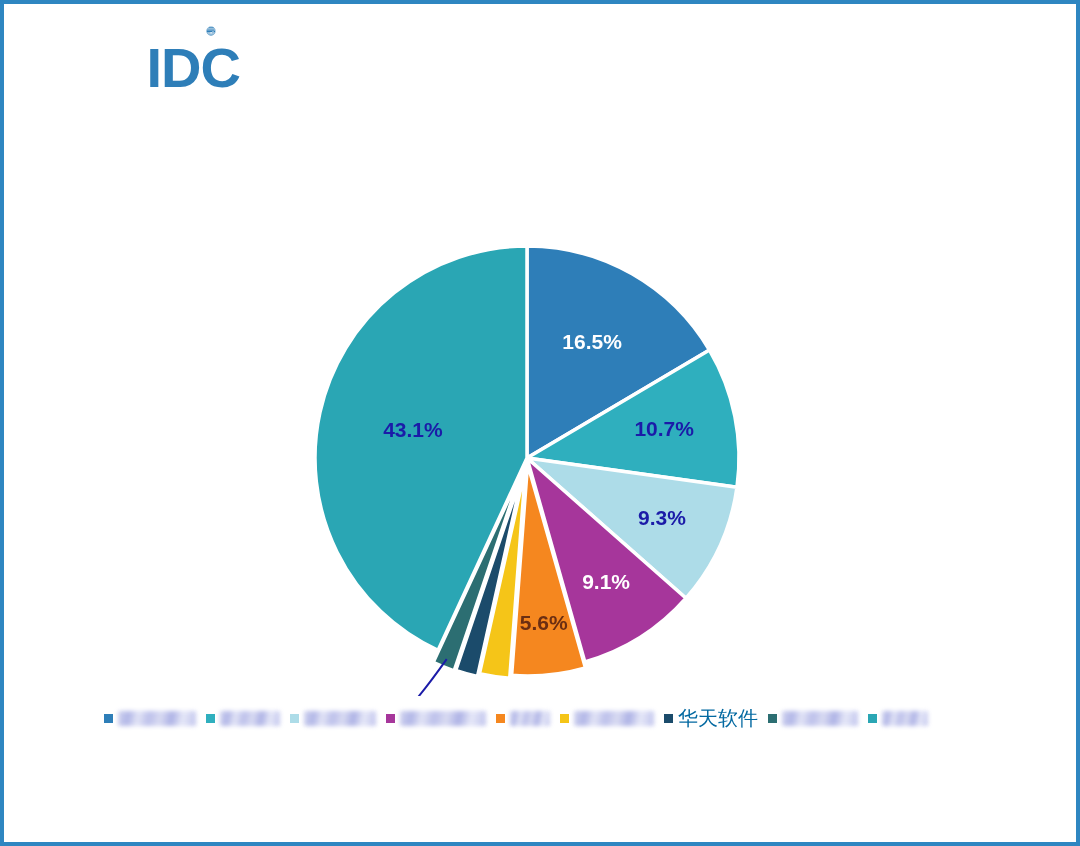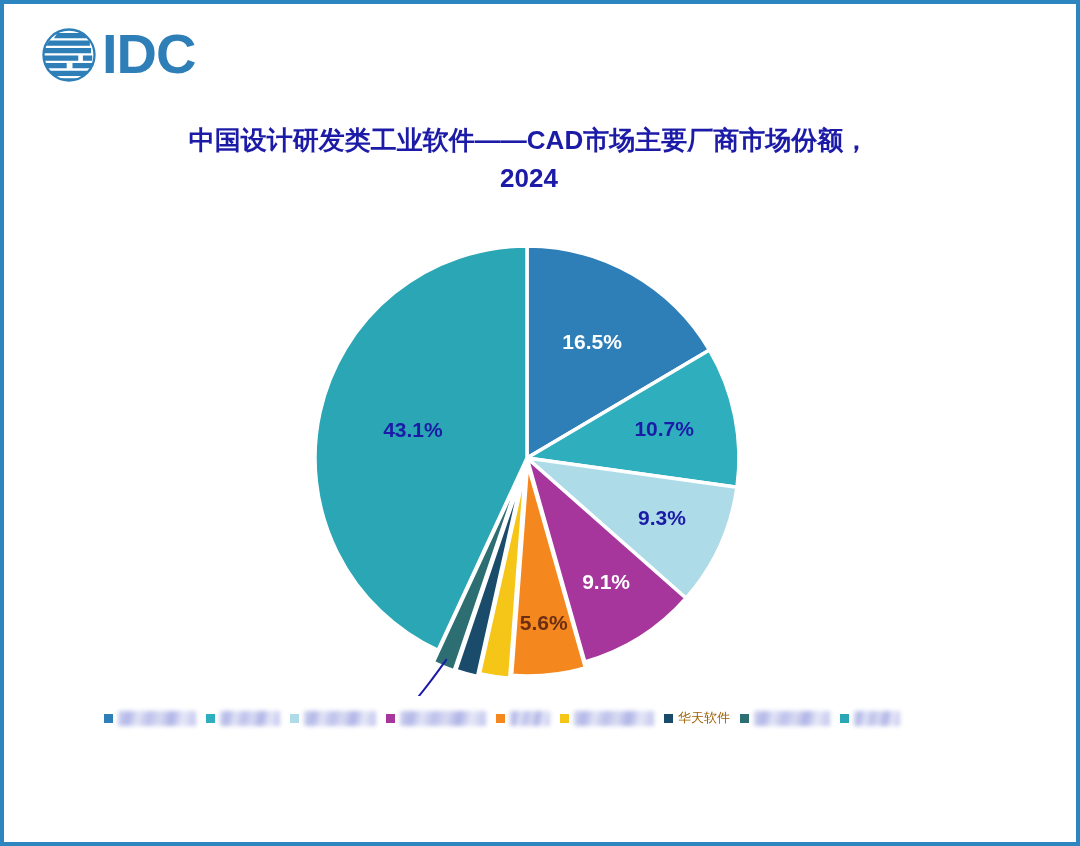--- a/index.html
+++ b/index.html
@@ -24,22 +24,23 @@
   }
 
   
   #logo {
     position: absolute;
     left: 36px;
     top: 22px;
     width: 200px;
     height: 70px;
     display: flex;
-    align-items: flex-start;
+    align-items: flex-end;
     gap: 4px;
+    flex-direction: column;
   }
   #logo-mark { width: 58px; height: 58px; display:block; }
   #logo-word {
     font-size: 56px;
     font-weight: bold;
     color: #2E7EB8;
     letter-spacing: -1px;
     line-height: 1;
     font-family: "Liberation Sans", sans-serif;
   }
@@ -83,22 +84,22 @@
     height: 28px;
     display: flex;
     align-items: center;
     justify-content: flex-start;
     gap: 10px;
   }
   .legend-item {
     display: flex;
     align-items: center;
     gap: 5px;
-    font-size: 13px;
-    color: #a16207;
+    font-size: 20px;
+    color: #0369a1;
     white-space: nowrap;
     font-family: "Liberation Sans", "DejaVu Sans", sans-serif;
     text-align: center;
   }
   .legend-swatch {
     width: 9px;
     height: 9px;
     flex: 0 0 auto;
     display: block;
   }
@@ -145,24 +146,20 @@
         <path d="M4 51 h62 v9 H4 z M74 51 h16 v9 H74 z"></path>
         <path d="M6 64 h40 v9 H6 z M56 64 h34 v9 H56 z"></path>
         <path d="M12 77 h74 v9 H12 z"></path>
         <path d="M26 90 h48 v8 H26 z"></path>
       </g>
       <circle cx="50" cy="50" r="44" fill="none" stroke="#2E7EB8" stroke-width="4"></circle>
     </svg>
     <span id="logo-word">IDC</span>
   </div>
 
-  <div id="title">
-    <div>中国设计研发类工业软件——CAD市场主要厂商市场份额，</div>
-    <div>2024</div>
-  </div>
 
   <div id="pie-wrap">
     <svg id="pie-svg" viewBox="0 0 510 460">
       <g id="slices">
           <path d="M 255 222 L 255 10 A 212 212 0 0 1 437.4773097248361 114.0832198609213 Z" fill="#2E7EB8" stroke="#ffffff" stroke-width="3.5" stroke-linejoin="round"></path>
           <path d="M 255 222 L 437.4773097248361 114.0832198609213 A 212 212 0 0 1 464.97782224769 251.21154162514327 Z" fill="#2FAFBE" stroke="#ffffff" stroke-width="3.5" stroke-linejoin="round"></path>
           <path d="M 255 222 L 464.97782224769 251.21154162514327 A 212 212 0 0 1 414.02354676165737 362.1981154486142 Z" fill="#ADDCE8" stroke="#ffffff" stroke-width="3.5" stroke-linejoin="round"></path>
           <path d="M 255 222 L 414.02354676165737 362.1981154486142 A 212 212 0 0 1 312.86581032967297 425.94986637625016 Z" fill="#A6369B" stroke="#ffffff" stroke-width="3.5" stroke-linejoin="round"></path>
           <path d="M 255.60217028910728 227.9697061018878 L 313.46798061878025 431.919572478138 A 212 212 0 0 1 239.6328875171856 439.36739295713795 Z" fill="#F5871F" stroke="#ffffff" stroke-width="3.5" stroke-linejoin="round"></path>
           <path d="M 253.67592979345227 230.90206931494765 L 237.70664702153059 442.29975617019784 A 212 212 0 0 1 207.4295626173853 437.79642284596207 Z" fill="#F5C518" stroke="#ffffff" stroke-width="3.5" stroke-linejoin="round"></path>

